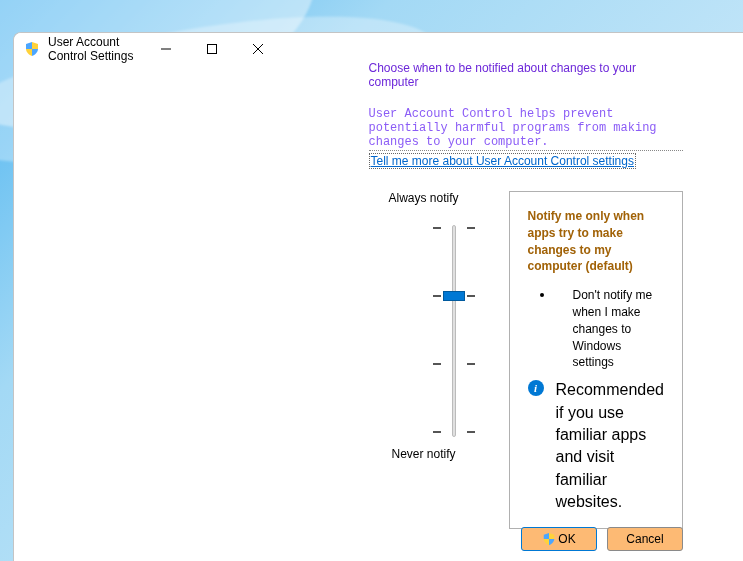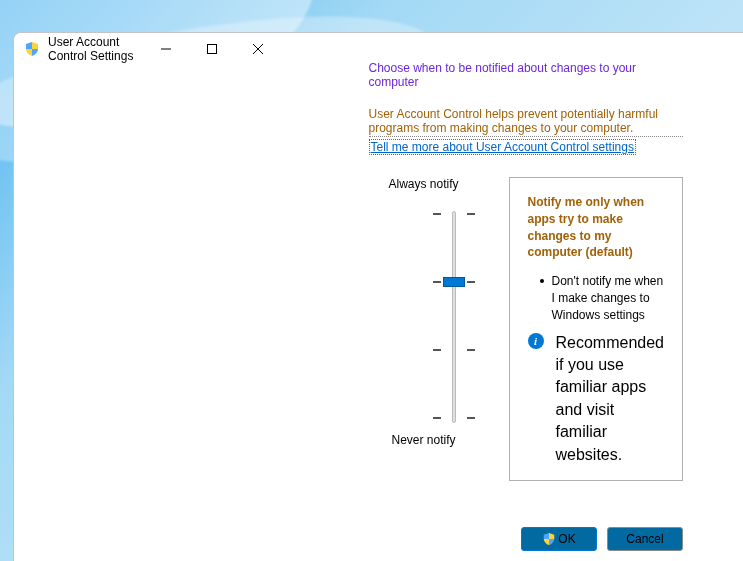--- a/index.html
+++ b/index.html
@@ -70,25 +70,26 @@
       position: relative;
     }
     .heading {
       color: #6d28d9;
       font-size: 12px;
       font-weight: 400;
       margin-bottom: 18px;
     }
     .desc {
       font-size: 12px;
-      color: #a16207;
+      color: #8b5cf6;
       margin-bottom: 2px;
       border-bottom: 1px dotted #888;
       display: inline-block;
       padding-bottom: 1px;
+      font-family: Liberation Mono, monospace;
     }
     .link {
       font-size: 12px;
       color: #0066cc;
       text-decoration: underline;
       display: inline-block;
       border: 1px dotted #666;
       padding: 0 1px;
       margin-top: 0;
       cursor: pointer;
@@ -161,21 +162,21 @@
     }
     .panel-title {
       font-size: 12px;
       font-weight: 700;
       color: #a16207;
       margin-bottom: 12px;
       line-height: 1.4;
     }
     .bullet-item {
       display: flex;
-      gap: 8px;
+      gap: 29px;
       font-size: 12px;
       color: #000;
       line-height: 1.4;
       padding-left: 12px;
       margin-bottom: 8px;
     }
     .bullet-dot {
       width: 4px; height: 4px; background: #000; border-radius: 50%;
       margin-top: 6px;
       flex-shrink: 0;
@@ -211,21 +212,21 @@
       position: absolute;
       bottom: 10px;
       right: 60px;
       display: flex;
       gap: 10px;
     }
     .btn {
       min-width: 76px;
       height: 24px;
       border: 1px solid #8a8a8a;
-      background: #0369a1;
+      background: #fdba74;
       border-radius: 3px;
       font-size: 12px;
       display: flex;
       align-items: center;
       justify-content: center;
       cursor: default;
       padding: 0 10px;
     }
     .btn.primary {
       border-color: #0078d4;

